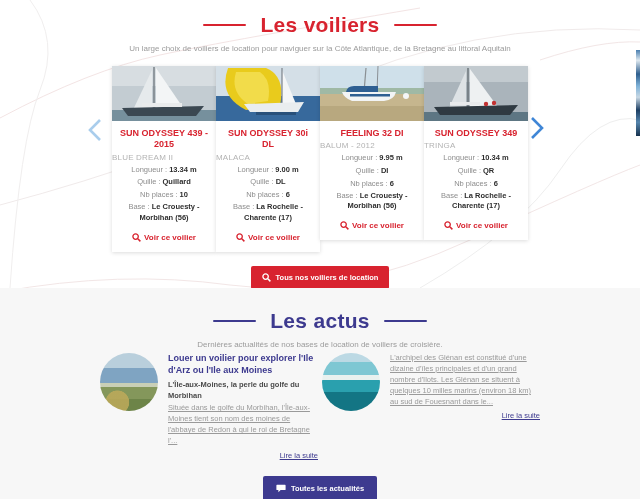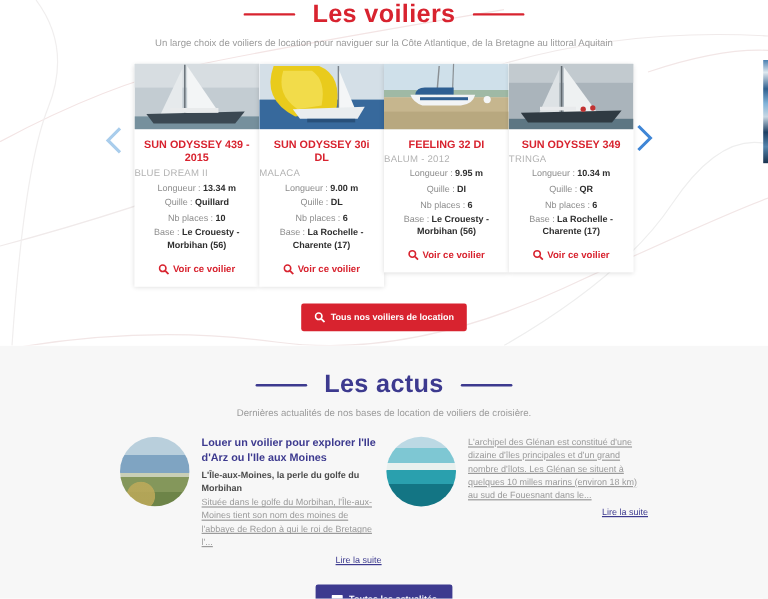--- a/index.html
+++ b/index.html
@@ -6,21 +6,21 @@
   *{box-sizing:border-box;}
   html,body{margin:0;padding:0;}
   body{
     width:640px;height:499px;overflow:hidden;background:#fff;
     font-family:"Liberation Sans", sans-serif;
     -webkit-font-smoothing:antialiased;
   }
   
   .voiliers{position:relative;height:288px;background:#fff;overflow:hidden;}
   .contours{position:absolute;inset:0;pointer-events:none;}
-  .sec-head{position:relative;display:flex;align-items:center;justify-content:center;gap:14px;}
+  .sec-head{position:relative;display:flex;align-items:center;justify-content:center;gap:14px;padding-top:13px;}
   .hrline{width:43px;height:2px;border-radius:1px;}
   .hrline.red{background:var(--red);}
   .hrline.purple{background:var(--purple);}
   .sec-title{margin:0;font-size:21px;font-weight:700;letter-spacing:.3px;}
   .sec-title.red{color:var(--red);}
   .sec-title.purple{color:var(--purple);}
   .sec-sub{position:relative;text-align:center;font-size:8px;color:#9b9b9b;margin:7px 0 0;}
   .carousel{position:relative;}
   .cards{display:flex;gap:0;justify-content:center;align-items:flex-start;margin-top:13px;}
   .card{width:104px;background:#fff;box-shadow:0 1px 4px rgba(0,0,0,.14);padding-bottom:10px;position:relative;}
@@ -38,21 +38,21 @@
   .navbtn.next{left:527px;top:48px;}
   .cta{display:flex;align-items:center;gap:5px;border:none;color:#fff;font-family:inherit;
        font-size:7.5px;font-weight:700;padding:7px 11px;border-radius:2px;cursor:pointer;margin:14px auto 0;position:relative;}
   .cta.red{background:var(--red);}
   .cta.purple{background:var(--purple);margin-top:16px;padding:8px 13px;}
   .edge-sliver{position:absolute;right:0;top:50px;width:4px;height:86px;
     background:linear-gradient(180deg,#4a7fb0 0%,#dfe9f0 12%,#2f5f8e 28%,#7fb2d8 42%,#c8d8e4 55%,#1d3f63 70%,#5585ad 84%,#17324e 100%);}
   
   .actus{height:211px;background:#f7f7f7;overflow:hidden;}
   .actus .sec-head{padding-top:21px;}
-  .articles{display:flex;justify-content:center;gap:4px;margin-top:15px;}
+  .articles{display:flex;justify-content:center;gap:4px;margin-top:4px;}
   .article{width:218px;display:flex;gap:10px;}
   .avatar{width:58px;height:58px;border-radius:50%;flex:none;}
   .avatar.a1{background:
       radial-gradient(circle at 30% 85%, rgba(190,170,90,.85) 0 18%, rgba(190,170,90,0) 19%),
       linear-gradient(180deg,#b9cfdc 0 26%, #7fa4c2 26% 52%, #c9cfb6 52% 58%, #84975b 58% 80%, #6d8448 80% 100%);}
   .avatar.a2{background:
       linear-gradient(180deg,#bcd9e4 0 16%, #7ec7d3 16% 38%, #e9f1ef 38% 47%, #2aa0ae 47% 68%, #137584 68% 100%);}
   .atext{flex:1;min-width:0;}
   .article-title{margin:0 0 4px;font-size:9px;font-weight:700;color:var(--purple);line-height:1.3;}
   .article-lead{margin:0 0 2px;font-size:7.5px;font-weight:700;color:#4a4a4a;line-height:1.4;}

